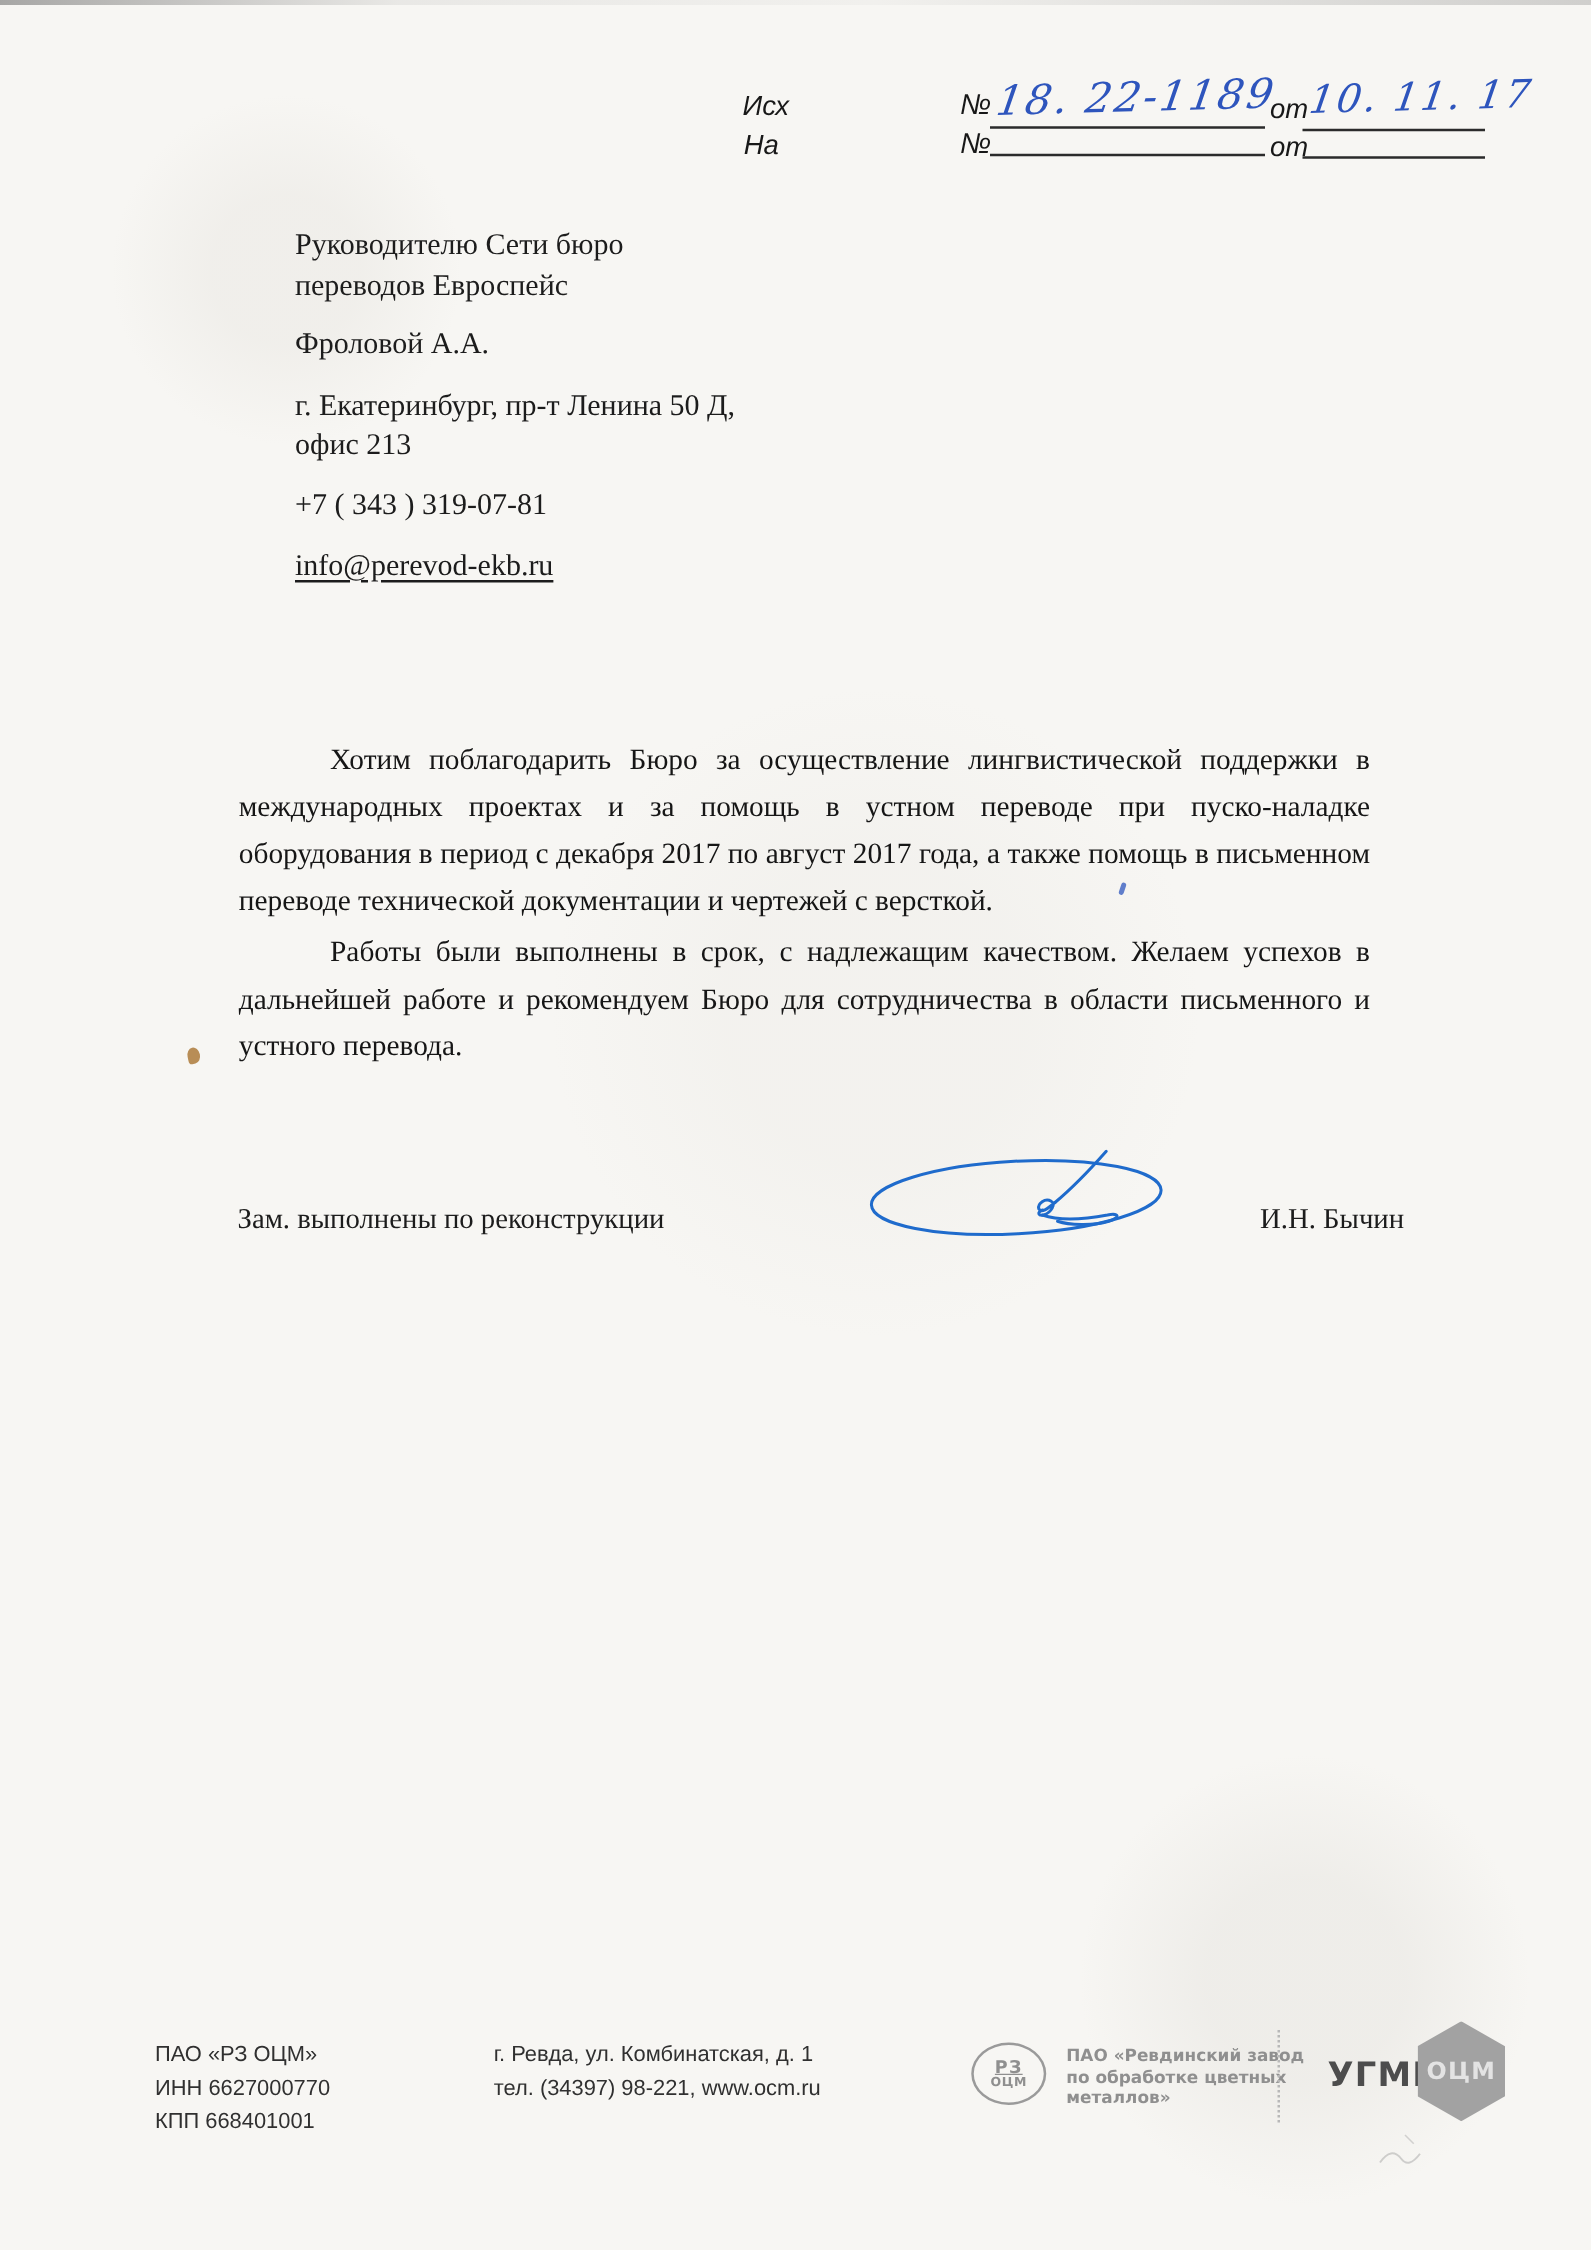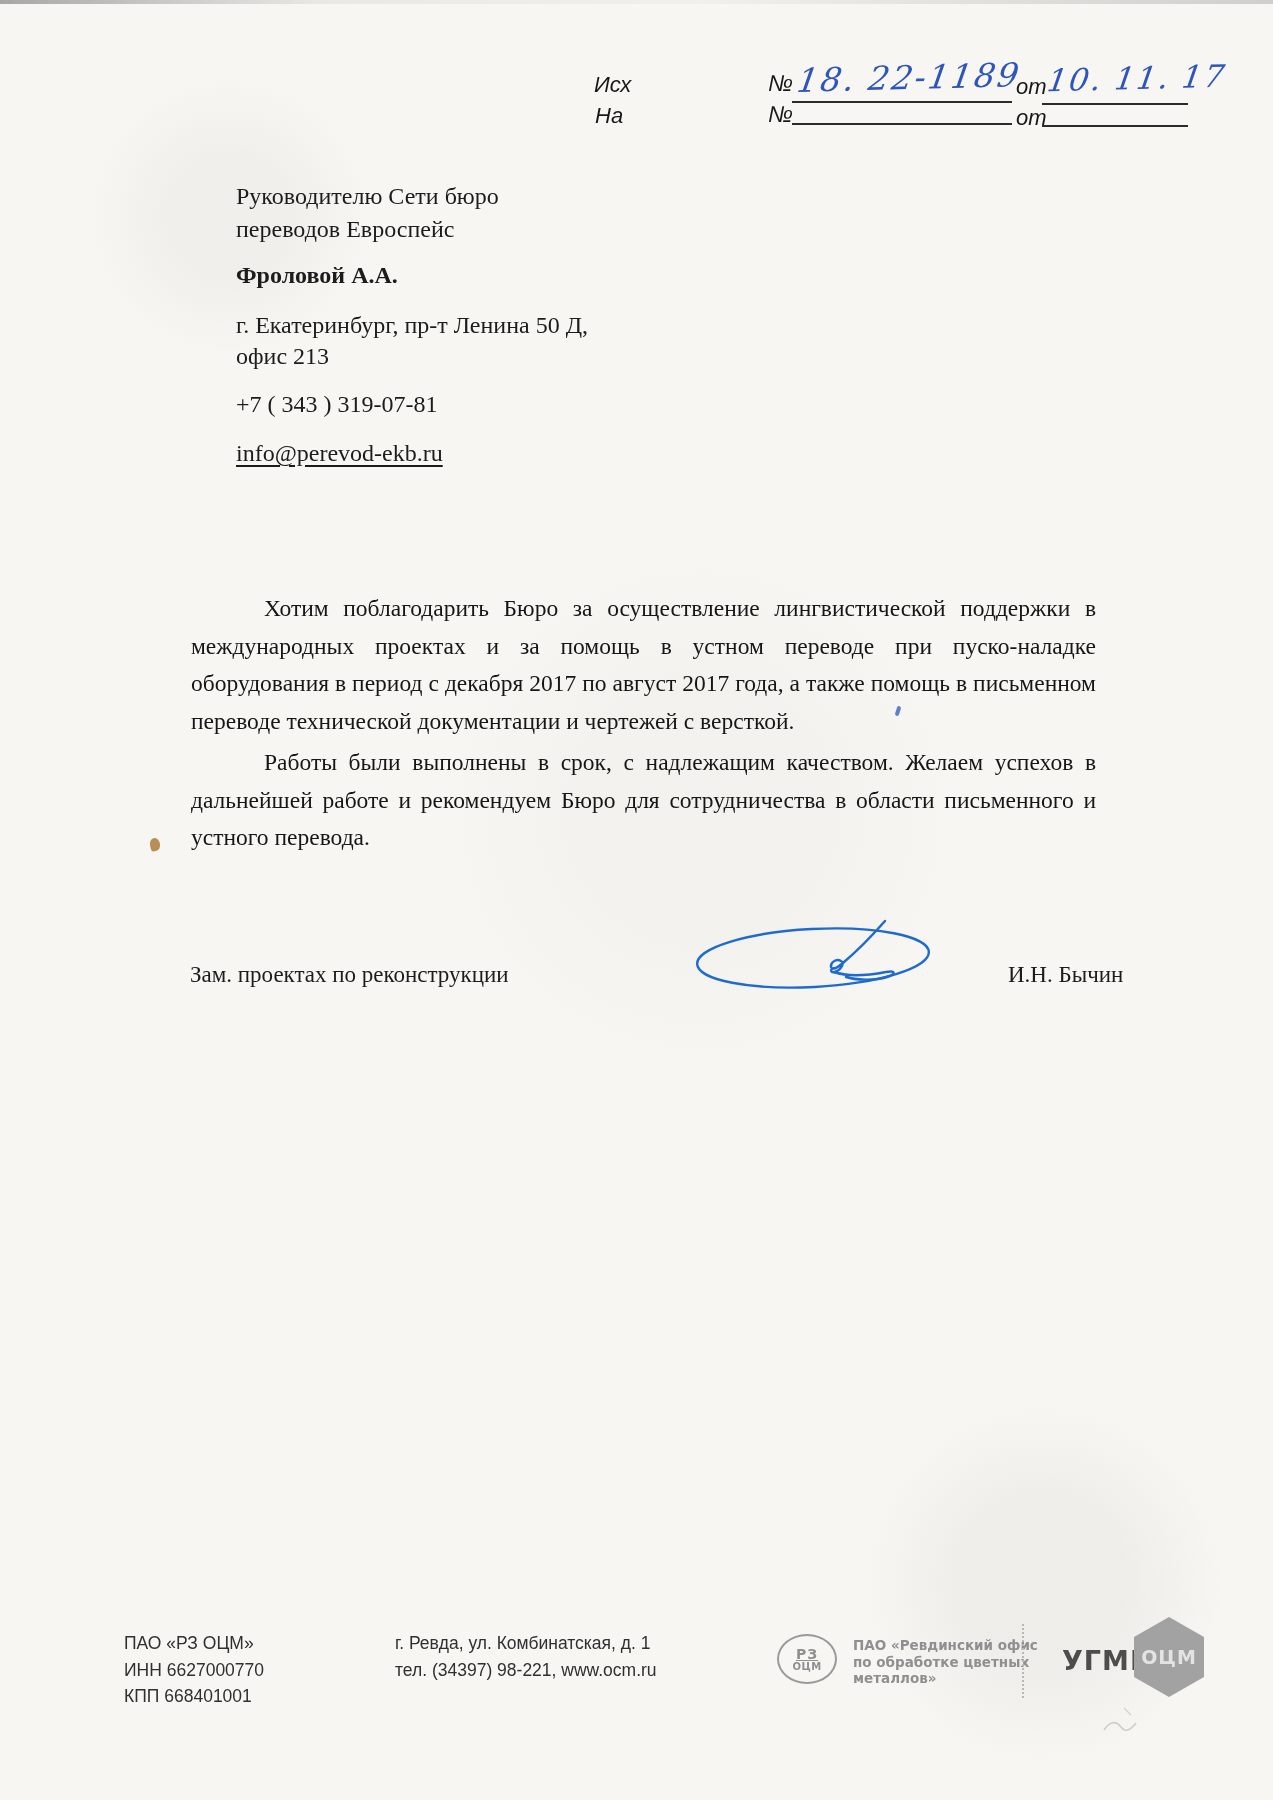--- a/index.html
+++ b/index.html
@@ -23,21 +23,21 @@
   .hdr-label { font-family:"Liberation Sans", sans-serif; font-size:22px; color:#181818;font-style:italic; }
   .hw {
     font-family:"DejaVu Serif", serif; font-style:italic;
     color:var(--handwriting-ink, #2e55bd);
     transform:skewX(-10deg) rotate(-1.5deg);
     letter-spacing:2px; white-space:nowrap;
   }
   .uline { height:0; border-bottom:2px solid #2b2b2b; }
   
   .rcpt { font-size:24px; white-space:nowrap;margin-left:38px; }
-  .rcpt-bold { font-weight:bold; }
+  .rcpt-bold { font-weight:normal; }
   .rcpt-email { text-decoration:underline; text-underline-offset:4px; }
   
   .body-text { left:191px; top:590px; width:917px; }
   .body-text p {
     margin:0 12px 4px 0; font-size:23.5px; line-height:37.5px;
     text-align:justify; text-indent:73px; color:#161616;
   }
   
   .sig-text { font-size:23px; white-space:nowrap; }
   .sig-svg { color:var(--signature-ink, #1f6bcc); }
@@ -104,21 +104,21 @@
   <div class="abs rcpt rcpt-email" style="left:198px; top:440px;">info@perevod-ekb.ru</div>
 
   <div class="abs body-text">
     <p>Хотим поблагодарить Бюро за осуществление лингвистической поддержки в международных проектах и за помощь в устном переводе при пуско-наладке оборудования в период с декабря 2017 по август 2017 года, а также помощь в письменном переводе технической документации и чертежей с версткой.</p>
     <p>Работы были выполнены в срок, с надлежащим качеством. Желаем успехов в дальнейшей работе и рекомендуем Бюро для сотрудничества в области письменного и устного перевода.</p>
   </div>
 
   <div class="abs ink-fleck" style="left:896px; top:706px;"></div>
   <div class="abs speck-brown" style="left:150px; top:838px;"></div>
 
-  <div class="abs sig-text" style="left:190px; top:962px;">Зам. проектах по реконструкции</div>
+  <div class="abs sig-text" style="left:190px; top:962px;">Зам. выполнены по реконструкции</div>
 
   <svg class="abs sig-svg" style="left:692px; top:916px;" width="252" height="78" viewBox="0 0 252 78" aria-hidden="true">
     <g fill="none" stroke="currentColor" stroke-width="2.4" stroke-linecap="round">
       <ellipse cx="121" cy="42" rx="116" ry="29" transform="rotate(-3 121 42)"></ellipse>
       <path d="M193,5 C178,22 164,36 152,46"></path>
       <path d="M152,46 c-6,5 -11,9 -13,5 c-1,-4 5,-9 10,-6 c4,2 0,9 -6,11 c-4,1 -6,-2 -1,-4"></path>
       <path d="M142,56 c14,5 36,3 52,0 c9,-2 11,2 1,5 c-13,4 -32,3 -41,0"></path>
     </g>
   </svg>
 
@@ -134,21 +134,21 @@
     <p>г. Ревда, ул. Комбинатская, д. 1</p>
     <p>тел. (34397) 98-221, www.ocm.ru</p>
   </div>
 
   <div class="abs emblem" style="left:777px; top:1634px;">
     <span class="t1">РЗ</span>
     <span class="t2">ОЦМ</span>
   </div>
 
   <div class="abs company-small" style="left:853px; top:1637px;">
-    <div>ПАО «Ревдинский офис</div>
+    <div>ПАО «Ревдинский завод</div>
     <div>по обработке цветных</div>
     <div>металлов»</div>
   </div>
 
   <div class="abs ftr-divider" style="left:1022px; top:1624px;"></div>
 
   <div class="abs brand-name" style="left:1062px; top:1645px;">УГМК</div>
 
   <div class="abs hexagon" style="left:1134px; top:1617px;">
     <span>ОЦМ</span>

